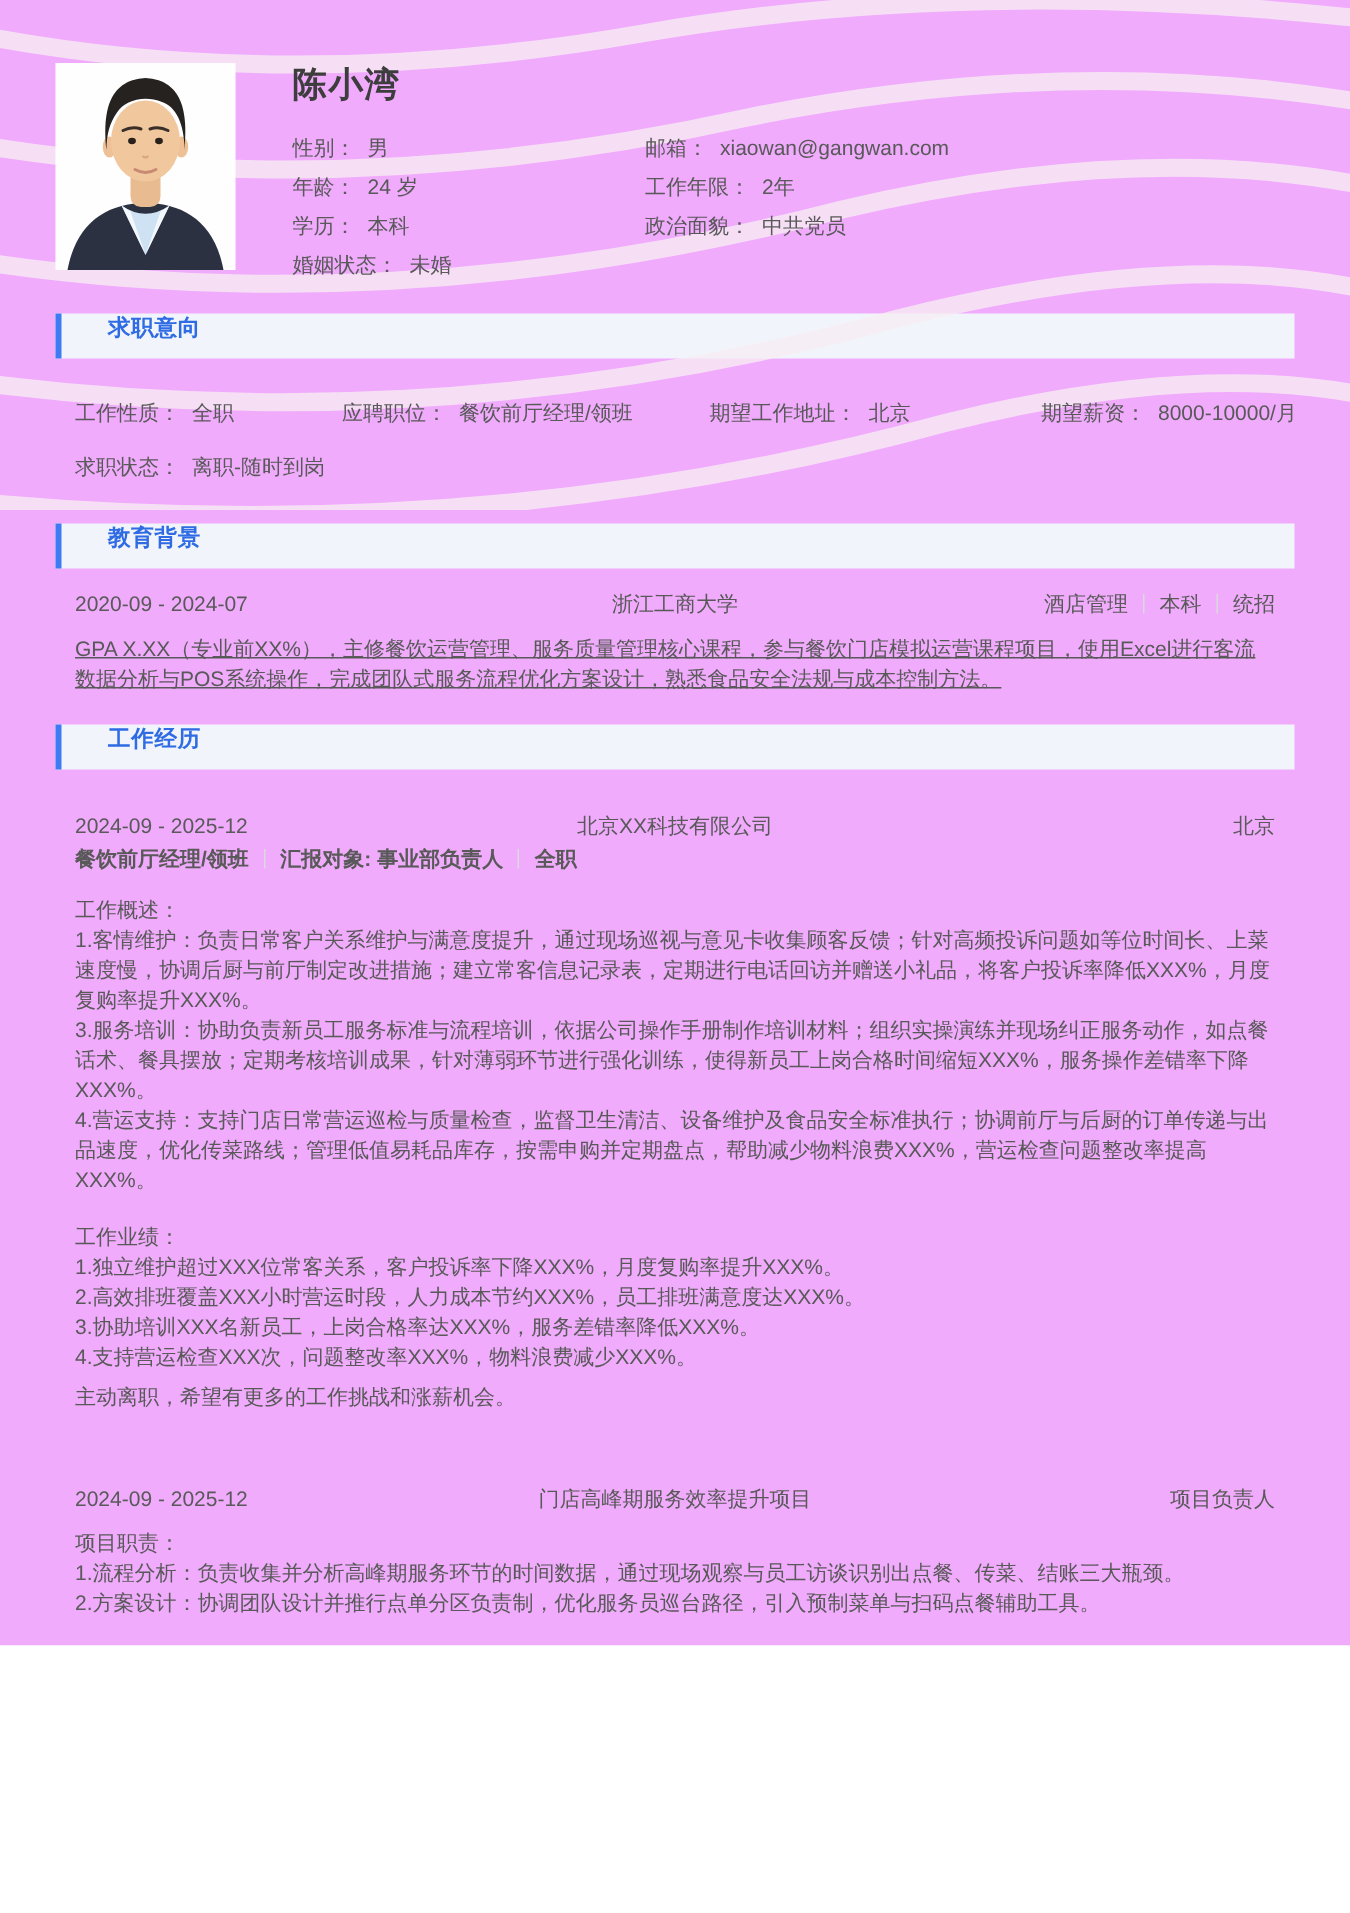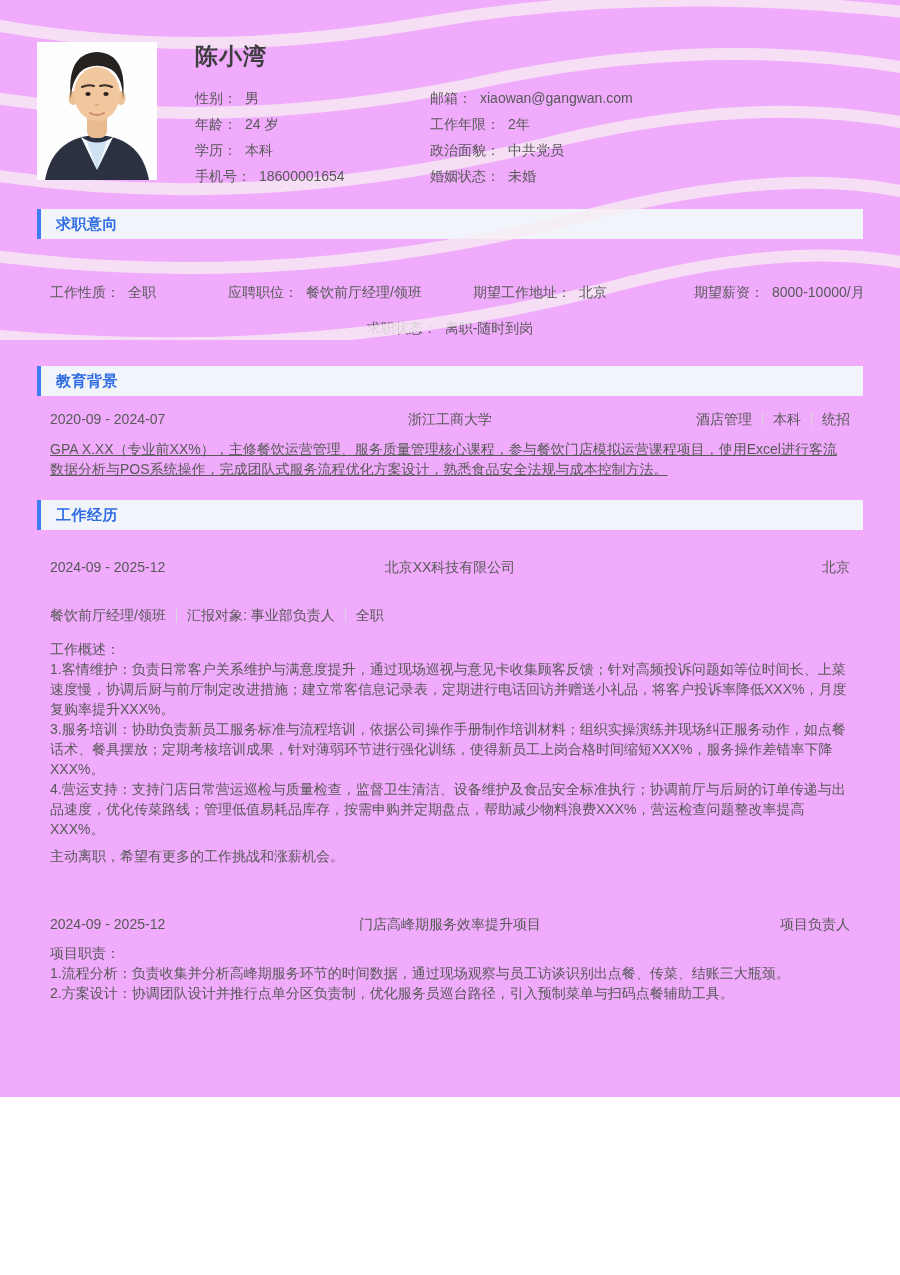--- a/index.html
+++ b/index.html
@@ -20,42 +20,42 @@
     font-size:14px;line-height:20px;
   }
   .decor{position:absolute;top:0;left:0;color:var(--stripe);pointer-events:none;}
   
   .header{position:relative;height:209px;}
   .photo{position:absolute;left:37px;top:42px;width:120px;height:138px;overflow:hidden;background:#fdfdfd;}
   .name{position:absolute;left:195px;top:42px;font-size:23px;line-height:28px;font-weight:bold;color:var(--heading);letter-spacing:1px;}
   .info-grid{position:absolute;left:195px;top:85px;display:grid;grid-template-columns:235px auto;grid-auto-rows:26px;align-items:center;}
   .info-item .lbl{margin-right:8px;}
   
-  .sec-bar{height:30px;margin:0 37px;background:var(--section_bg);display:flex;align-items:center;}
+  .sec-bar{height:30px;margin:0 37px;background:var(--section_bg);display:flex;gap:16px;}
   .sec-accent{width:4px;height:30px;background:var(--accent);flex:0 0 4px;}
   .sec-title{font-size:15px;font-weight:bold;color:var(--section_title);margin-left:15px;letter-spacing:0.5px;}
   
-  .intent-content{padding:42px 50px 27px 50px;}
+  .intent-content{padding:25px 50px 27px 50px;}
   .intent-row{position:relative;height:22px;line-height:22px;}
   .intent-row .pair{position:absolute;top:0;white-space:nowrap;}
   .pair .lbl{margin-right:8px;}
-  .intent-row2{margin-top:14px;height:22px;line-height:22px;text-align:center;}
+  .intent-row2{margin-top:14px;height:22px;line-height:22px;}
   
   .meta-row{display:grid;grid-template-columns:1fr auto 1fr;height:22px;line-height:22px;align-items:center;}
   .meta-left{justify-self:start;white-space:nowrap;}
   .meta-center{justify-self:center;white-space:nowrap;}
   .meta-right{justify-self:end;white-space:nowrap;}
   .vsep{display:inline-block;width:1px;height:13px;background:var(--separator);margin:0 10px;vertical-align:-2px;}
   
   .edu-content{padding:12px 50px 21px 50px;}
   .edu-desc{margin-top:9px;text-decoration:underline;}
   
   .work-content{padding:26px 50px 21px 50px;}
   .work-intro{margin-top:8px;}
-  .title-row{margin-top:26px;height:22px;line-height:22px;white-space:nowrap;}
+  .title-row{margin-top:0;height:22px;line-height:22px;white-space:nowrap;font-weight:bold;}
   .overview{margin-top:13px;}
   .ach{margin-top:18px;}
   .leave{margin-top:7px;}
   
   .proj-content{padding:26px 50px 0 50px;}
   .proj-desc{margin-top:9px;}
   .duties{margin-top:8px;}
 </style>
 </head>
 <body>
@@ -94,21 +94,20 @@
       </svg>
     </div>
     <div class="name">陈小湾</div>
     <div class="info-grid">
       <div class="info-item"><span class="lbl">性别：</span><span class="val">男</span></div>
       <div class="info-item"><span class="lbl">邮箱：</span><span class="val">xiaowan@gangwan.com</span></div>
       <div class="info-item"><span class="lbl">年龄：</span><span class="val">24 岁</span></div>
       <div class="info-item"><span class="lbl">工作年限：</span><span class="val">2年</span></div>
       <div class="info-item"><span class="lbl">学历：</span><span class="val">本科</span></div>
       <div class="info-item"><span class="lbl">政治面貌：</span><span class="val">中共党员</span></div>
-      <div class="info-item"><span class="lbl">手机号：</span><span class="val">18600001654</span></div>
       <div class="info-item"><span class="lbl">婚姻状态：</span><span class="val">未婚</span></div>
     </div>
   </div>
 
   <section>
     <div class="sec-bar">
       <span class="sec-accent"></span>
       <span class="sec-title">求职意向</span>
     </div>
     <div class="intent-content">
@@ -152,20 +151,27 @@
       </div>
       <div class="title-row">
         <span>餐饮前厅经理/领班</span><i class="vsep"></i><span>汇报对象: 事业部负责人</span><i class="vsep"></i><span>全职</span>
       </div>
       <div class="overview">
         <div>工作概述：</div>
         <div>1.客情维护：负责日常客户关系维护与满意度提升，通过现场巡视与意见卡收集顾客反馈；针对高频投诉问题如等位时间长、上菜速度慢，协调后厨与前厅制定改进措施；建立常客信息记录表，定期进行电话回访并赠送小礼品，将客户投诉率降低XXX%，月度复购率提升XXX%。</div>
         <div>3.服务培训：协助负责新员工服务标准与流程培训，依据公司操作手册制作培训材料；组织实操演练并现场纠正服务动作，如点餐话术、餐具摆放；定期考核培训成果，针对薄弱环节进行强化训练，使得新员工上岗合格时间缩短XXX%，服务操作差错率下降XXX%。</div>
         <div>4.营运支持：支持门店日常营运巡检与质量检查，监督卫生清洁、设备维护及食品安全标准执行；协调前厅与后厨的订单传递与出品速度，优化传菜路线；管理低值易耗品库存，按需申购并定期盘点，帮助减少物料浪费XXX%，营运检查问题整改率提高XXX%。</div>
       </div>
+      <div class="ach">
+        <div>工作业绩：</div>
+        <div>1.独立维护超过XXX位常客关系，客户投诉率下降XXX%，月度复购率提升XXX%。</div>
+        <div>2.高效排班覆盖XXX小时营运时段，人力成本节约XXX%，员工排班满意度达XXX%。</div>
+        <div>3.协助培训XXX名新员工，上岗合格率达XXX%，服务差错率降低XXX%。</div>
+        <div>4.支持营运检查XXX次，问题整改率XXX%，物料浪费减少XXX%。</div>
+      </div>
       <div class="leave">主动离职，希望有更多的工作挑战和涨薪机会。</div>
     </div>
   </section>
 
   <section>
     <div class="proj-content">
       <div class="meta-row">
         <span class="meta-left">2024-09 - 2025-12</span>
         <span class="meta-center">门店高峰期服务效率提升项目</span>
         <span class="meta-right">项目负责人</span>

